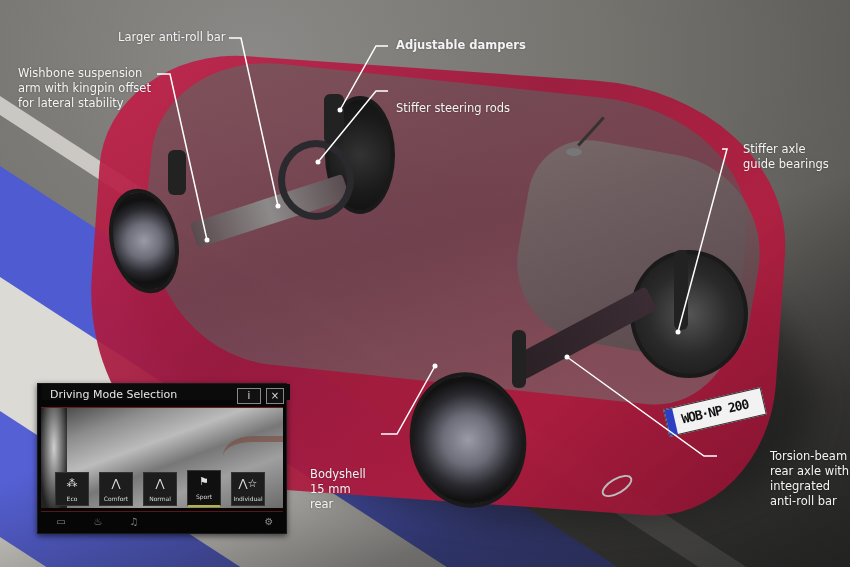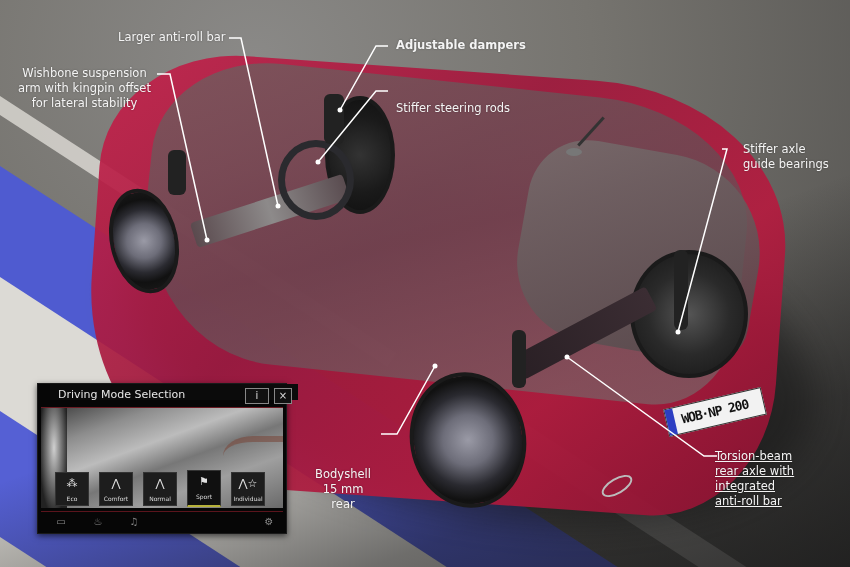--- a/index.html
+++ b/index.html
@@ -92,30 +92,30 @@
   .antenna { position: absolute; left: 572px; top: 130px; width: 38px; height: 3px; background: #333; transform: rotate(-48deg); }
   .antenna-base { position: absolute; left: 566px; top: 148px; width: 16px; height: 8px; background: #777; border-radius: 50%; }
   .exhaust { position: absolute; left: 600px; top: 478px; width: 30px; height: 12px; border: 2px solid #bbb; border-radius: 50%; transform: rotate(-30deg); }
 
   
   .callout-text {
     position: absolute; color: #f4f4f4; font-size: 11.5px; line-height: 15px;
     font-family: "DejaVu Sans", sans-serif; white-space: nowrap;
     text-shadow: 0 0 2px rgba(0,0,0,0.35);
   }
-  .right-align { text-align: center; }
+  .right-align { text-align: left; }
   svg.leaders { position: absolute; left: 0; top: 0; width: 850px; height: 567px; pointer-events: none; }
 
   
   .dm-panel {
     position: absolute; left: 37px; top: 383px; width: 248px; height: 149px;
     background: #060606; border: 1px solid #1a1a1a;
     box-shadow: 0 2px 6px rgba(0,0,0,0.6);
   }
-  .dm-header { position: absolute; left: 12px; top: 0; width: 248px; height: 16px; background: #0b0b0b; }
+  .dm-header { position: absolute; left: 4px; top: 0; width: 248px; height: 16px; background: #0b0b0b; }
   .dm-title { position: absolute; left: 8px; top: 3px; color: #e6e6e6; font-size: 11px; line-height: 16px; font-family: "DejaVu Sans", sans-serif; }
   .dm-btn {
     position: absolute; top: 4px; height: 14px; border: 1px solid #888; color: #ddd;
     font-size: 10px; line-height: 14px; text-align: center; background: #111;
     font-family: "DejaVu Sans", sans-serif;
   }
   .dm-info-btn { left: 195px; width: 22px; }
   .dm-close-btn { left: 224px; width: 16px; }
   .dm-image {
     position: absolute; left: 3px; top: 23px; width: 242px; height: 100px;
@@ -225,21 +225,21 @@
   <div>Stiffer axle</div>
   <div>guide bearings</div>
 </div>
 
 <div class="callout-text right-align" style="left:310px; top:427px; width:66px;margin-top:40px;">
   <div>Bodyshell</div>
   <div>15 mm</div>
   <div>rear</div>
 </div>
 
-<div class="callout-text" style="left:715px; top:449px;text-decoration:underline;">
+<div class="callout-text" style="left:770px; top:449px;">
   <div>Torsion-beam</div>
   <div>rear axle with</div>
   <div>integrated</div>
   <div>anti-roll bar</div>
 </div>
 
 <div class="dm-panel">
   <div class="dm-header">
     <span class="dm-title">Driving Mode Selection</span>
     <div class="dm-btn dm-info-btn">

